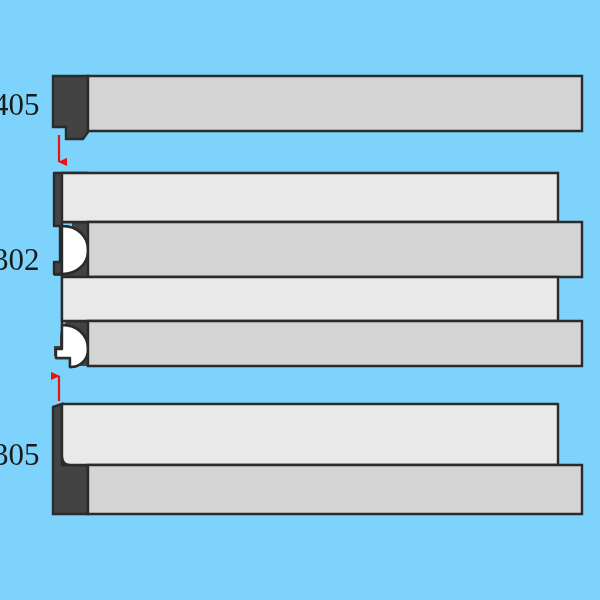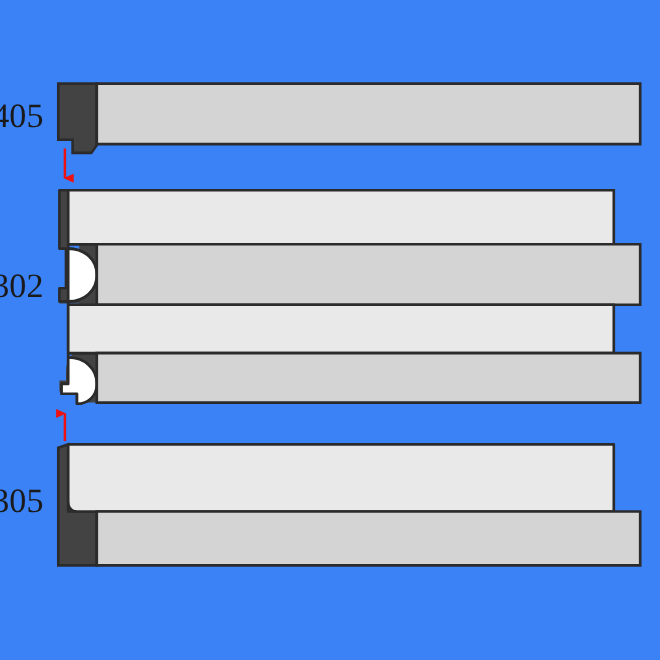--- a/index.html
+++ b/index.html
@@ -7,21 +7,21 @@
     padding: 0;
     background: #ffffff;
   }
   body {
     font-family: "Liberation Serif", "DejaVu Serif", serif;
   }
   #figure-root {
     position: relative;
     width: 600px;
     height: 600px;
-    background: #3b82f6;
+    background: #7dd3fc;
     overflow: hidden;
   }
   #figure-svg {
     position: absolute;
     top: 0;
     left: 0;
     width: 600px;
     height: 600px;
     display: block;
   }

